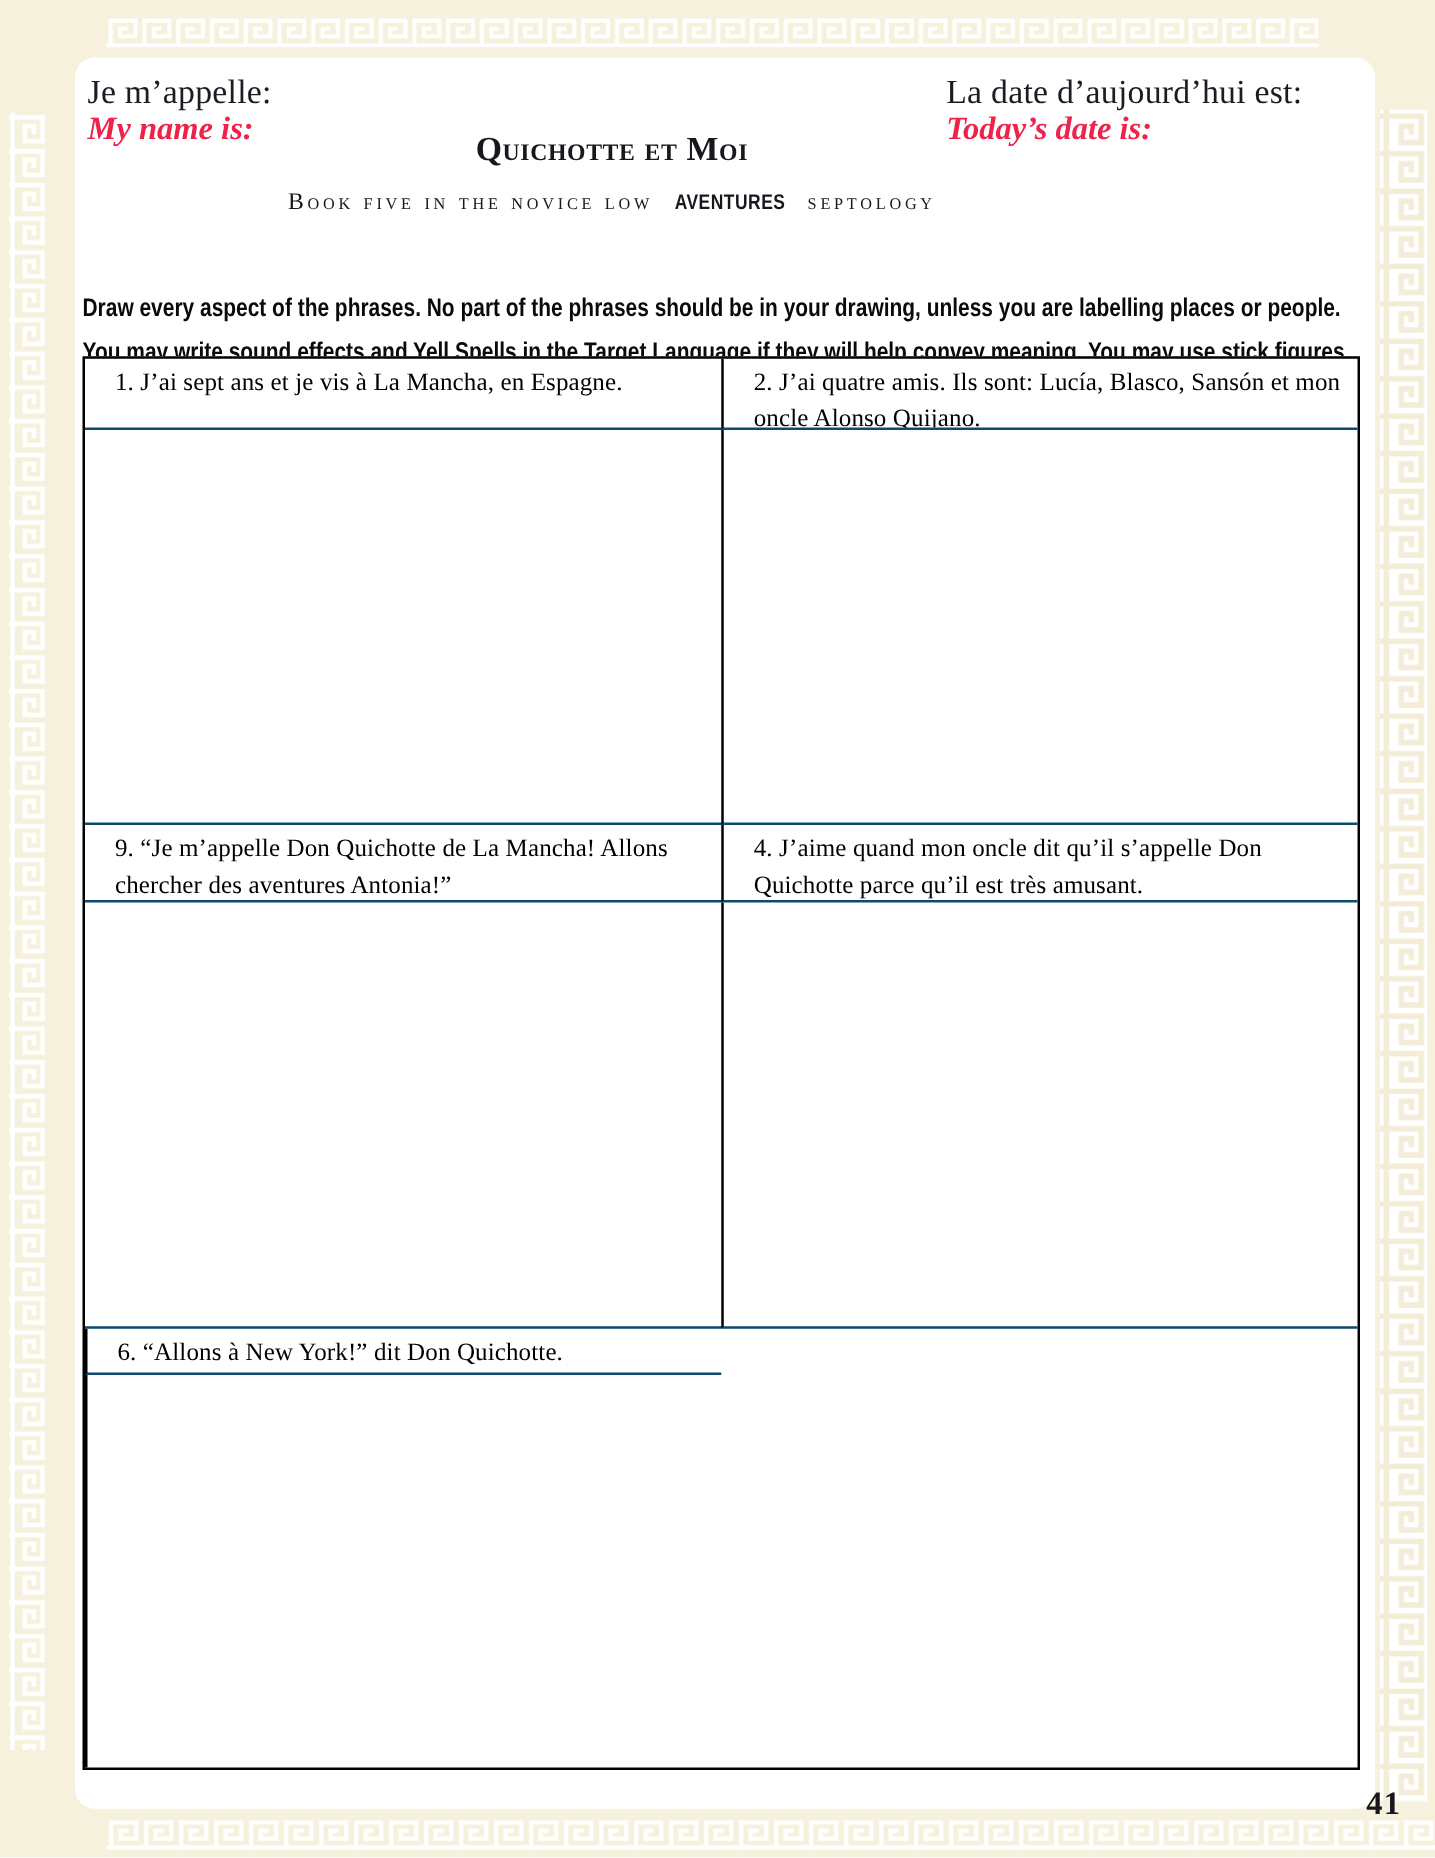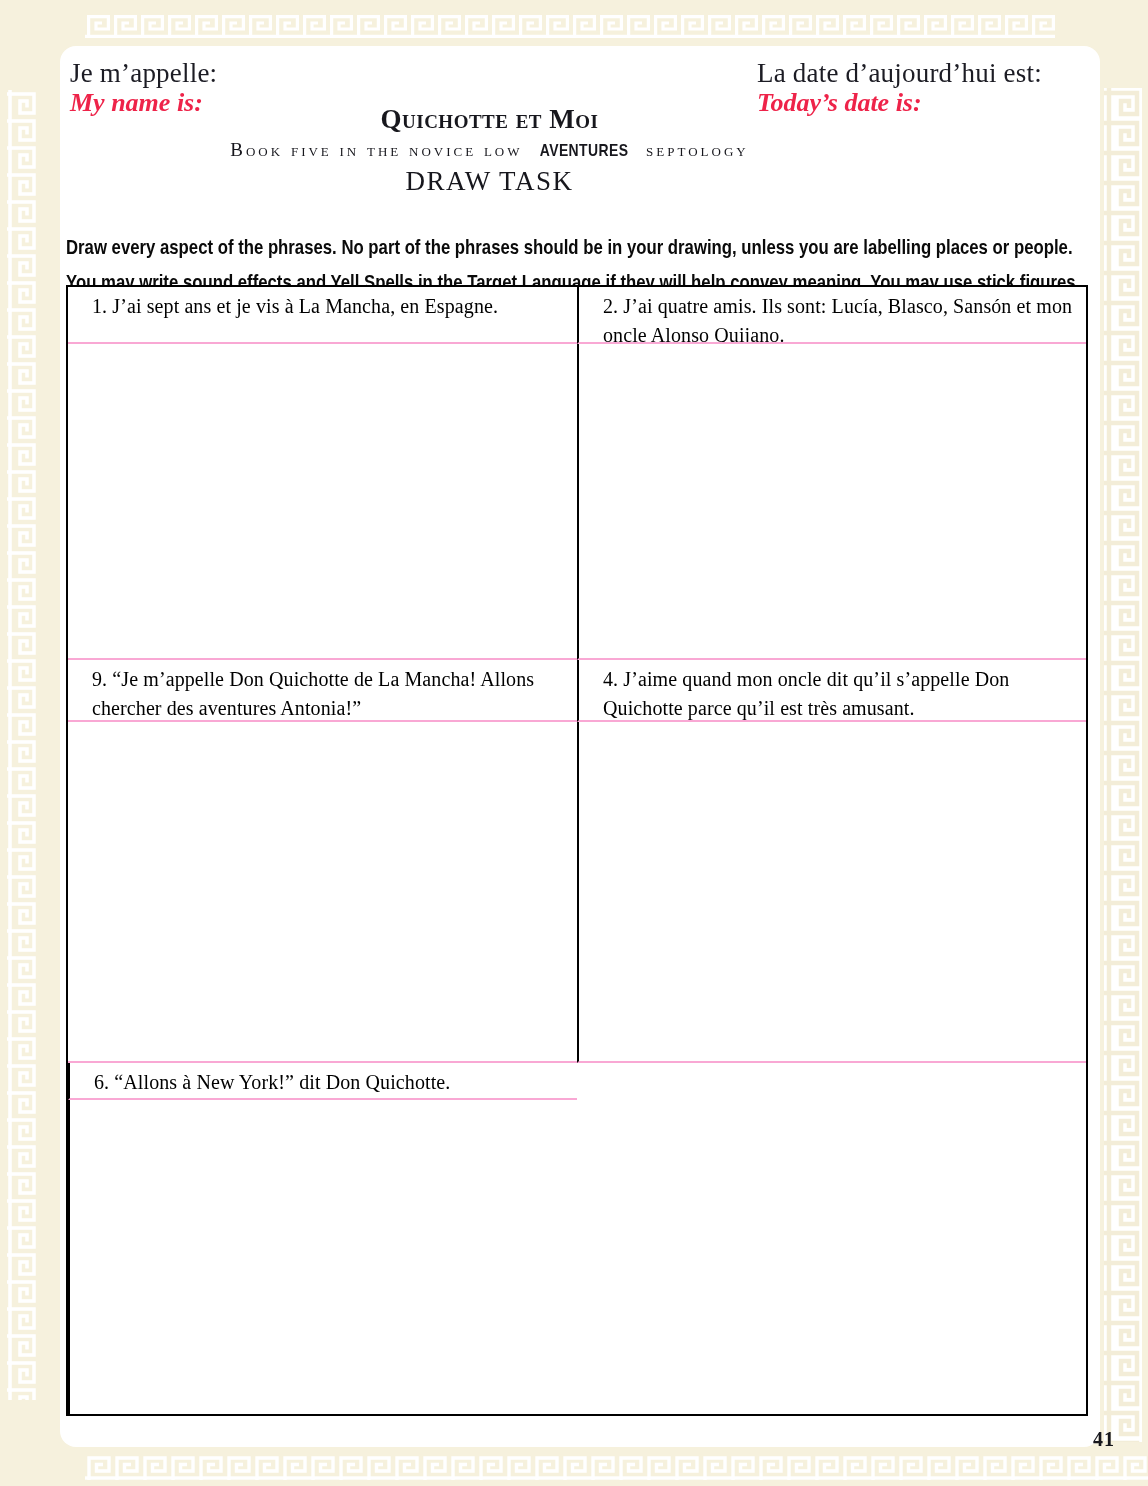--- a/index.html
+++ b/index.html
@@ -18,46 +18,46 @@
   .band{position:absolute;}
   .band-vert{transform-origin:0 0;}
   
   .hdr-fr{position:absolute;font-size:27px;color:#1c1c24;letter-spacing:.2px;}
   .hdr-en{position:absolute;font-size:26px;font-style:italic;font-weight:bold;color:#ee2349;}
   
   .title-wrap{position:absolute;left:60px;top:104px;width:859px;text-align:center;color:#17171d;}
   .t-series{font-variant:small-caps;font-weight:bold;font-size:27px;letter-spacing:.5px;line-height:30px;}
   .t-book{font-family:"Liberation Sans",sans-serif;font-weight:900;font-size:28px;line-height:32px;}
   .t-book .squeeze{display:inline-block;transform:scaleX(.85);letter-spacing:.5px;}
-  .t-sub{font-variant:small-caps;font-size:19px;letter-spacing:3px;line-height:27px;margin-top:2px;}
+  .t-sub{font-variant:small-caps;font-size:19px;letter-spacing:3px;line-height:27px;margin-top:14px;}
   .t-sub .brand{display:inline-block;font-family:"Liberation Sans",sans-serif;font-variant:normal;font-weight:700;font-size:17px;letter-spacing:.5px;transform:scaleX(.82);vertical-align:baseline;}
   .t-task{font-size:27px;letter-spacing:1.5px;line-height:32px;margin-top:1px;}
   
   .instructions{
     position:absolute;left:66px;top:229px;width:1252px;
     font-family:"Liberation Sans",sans-serif;font-weight:bold;
     font-size:20.5px;line-height:35px;color:#0a0a0a;
     transform:scaleX(.8166);transform-origin:0 0;letter-spacing:0;
   }
   
   .task-table{
     position:absolute;left:66px;top:285px;width:1022px;height:1131px;
     box-sizing:border-box;border:2px solid #000;background:#fff;
     display:grid;grid-template-columns:1fr 1fr;
     grid-template-rows:57px 316px 62px 341px 37px auto;
   }
   .cell{box-sizing:border-box;overflow:hidden;}
   .cell.colR{border-left:2px solid #000;}
-  .cell.rowline{border-bottom:2px solid #f9a8d4;padding-left:24px;}
+  .cell.rowline{border-bottom:2px solid #0c4a6e;padding-left:24px;}
   .label-cell{
     font-size:20px;line-height:29px;color:#000;
     padding:5px 12px 0 9px;letter-spacing:.1px;
   }
   
-  .pagenum{position:absolute;left:1093px;top:1428px;font-size:20px;font-weight:bold;color:#17171d;letter-spacing:1px;text-align:center;}
+  .pagenum{position:absolute;left:1093px;top:1428px;font-size:26px;font-weight:bold;color:#17171d;letter-spacing:1px;text-align:center;}
 </style>
 </head>
 <body>
 
 <div class="page">
 
   <div class="sheet"></div>
 
   <div class="band" style="left:85px;top:13px;">
     <svg width="970" height="25" xmlns="http://www.w3.org/2000/svg">
@@ -109,21 +109,20 @@
   </div>
 
   <div class="hdr-fr" style="left:70px;top:58px;">Je m’appelle:</div>
   <div class="hdr-en" style="left:70px;top:88px;">My name is:</div>
   <div class="hdr-fr" style="left:757px;top:58px;">La date d’aujourd’hui est:</div>
   <div class="hdr-en" style="left:757px;top:88px;">Today’s date is:</div>
 
   <div class="title-wrap">
     <div class="t-series">Quichotte et Moi</div>
     <div class="t-sub"><span>Book five in the novice low</span> <span class="brand">AVENTURES</span> <span>septology</span></div>
-    <div class="t-task">DRAW TASK</div>
   </div>
 
   <div class="instructions">Draw every aspect of the phrases. No part of the phrases should be in your drawing, unless you are labelling places or people. You may write sound effects and Yell Spells in the Target Language if they will help convey meaning. You may use stick figures.</div>
 
   <div class="task-table">
     <div class="cell rowline label-cell">1. J’ai sept ans et je vis à La Mancha, en Espagne.</div>
     <div class="cell rowline colR label-cell">2. J’ai quatre amis. Ils sont: Lucía, Blasco, Sansón et mon oncle Alonso Quijano.</div>
     <div class="cell rowline"></div>
     <div class="cell rowline colR"></div>
     <div class="cell rowline label-cell">9. “Je m’appelle Don Quichotte de La Mancha! Allons chercher des aventures Antonia!”</div>

